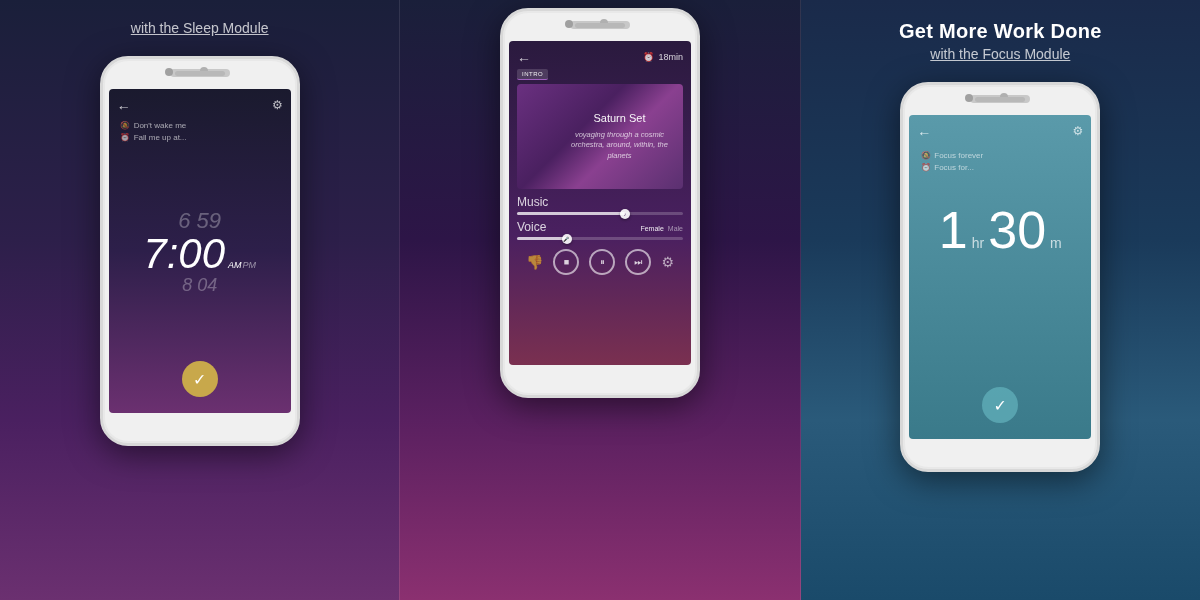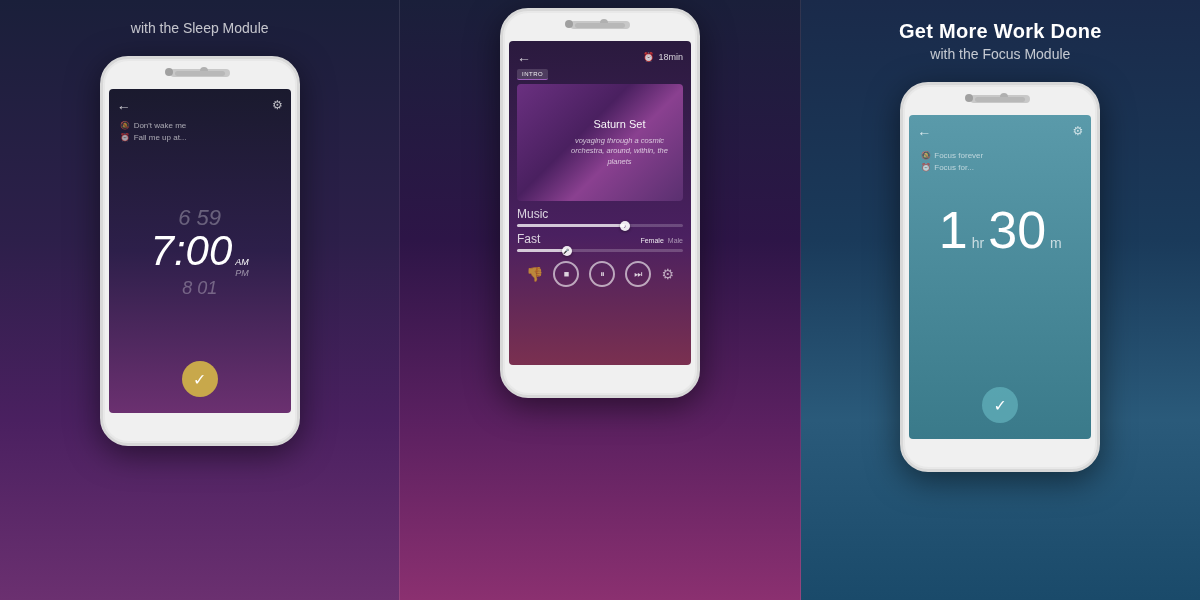--- a/index.html
+++ b/index.html
@@ -49,20 +49,21 @@
       font-weight: 700;
       letter-spacing: 0.3px;
       line-height: 1.3;
     }
 
     .panel-subtitle {
       color: rgba(255,255,255,0.75);
       font-size: 14px;
       font-weight: 400;
       margin-top: 2px;
+      text-decoration: underline;
     }
 
     
     .phone {
       width: 200px;
       height: 390px;
       background: #f0f0f0;
       border-radius: 28px;
       border: 3px solid #d8d8d8;
       position: relative;
@@ -203,21 +204,20 @@
 
     .time-main {
       color: #ffffff;
       font-size: 42px;
       font-weight: 200;
       line-height: 1;
     }
 
     .time-ampm {
       display: flex;
-      flex-direction: column;
       gap: 1px;
     }
 
     .time-ampm span {
       font-size: 9px;
       font-weight: 400;
       color: rgba(255,255,255,0.5);
     }
 
     .time-ampm span.active {
@@ -279,21 +279,21 @@
       border-radius: 2px;
       letter-spacing: 0.5px;
       text-transform: uppercase;
       margin-bottom: 4px;
       align-self: flex-start;
       border-bottom: 1px solid #a060c0;
     }
 
     .album-art {
       width: 100%;
-      height: 117px;
+      height: 105px;
       background: linear-gradient(135deg, #6a3080 0%, #4a2060 40%, #8a4090 60%, #5a3070 100%);
       border-radius: 4px;
       display: flex;
       flex-direction: column;
       align-items: center;
       justify-content: center;
       margin-bottom: 6px;
       padding-left: 39px;
     }
 
@@ -530,21 +530,21 @@
         </div>
         <div class="time-scroll">
           <div class="time-prev">6  59</div>
           <div class="time-current">
             <span class="time-main">7:00</span>
             <div class="time-ampm">
               <span class="active">AM</span>
               <span>PM</span>
             </div>
           </div>
-          <div class="time-next">8  01</div>
+          <div class="time-next">8  04</div>
         </div>
         <div class="confirm-btn">✓</div>
       </div>
     </div>
   </div>
 </div>
 
 <div class="panel panel-nap">
 
   <div class="phone">
@@ -567,21 +567,21 @@
         <div class="control-label">Music</div>
         <div class="slider-row">
           <div class="slider-track">
             <div class="slider-fill-music"></div>
             <div class="slider-thumb slider-thumb-music">
               <div class="thumb-icon">♪</div>
             </div>
           </div>
         </div>
         <div class="voice-row">
-          <div class="control-label">Fast</div>
+          <div class="control-label">Voice</div>
           <div class="voice-options">
             <span class="voice-opt active">Female</span>
             <span class="voice-opt">Male</span>
           </div>
         </div>
         <div class="slider-row">
           <div class="slider-track">
             <div class="slider-fill-voice"></div>
             <div class="slider-thumb slider-thumb-voice">
               <div class="thumb-icon">🎤</div>

